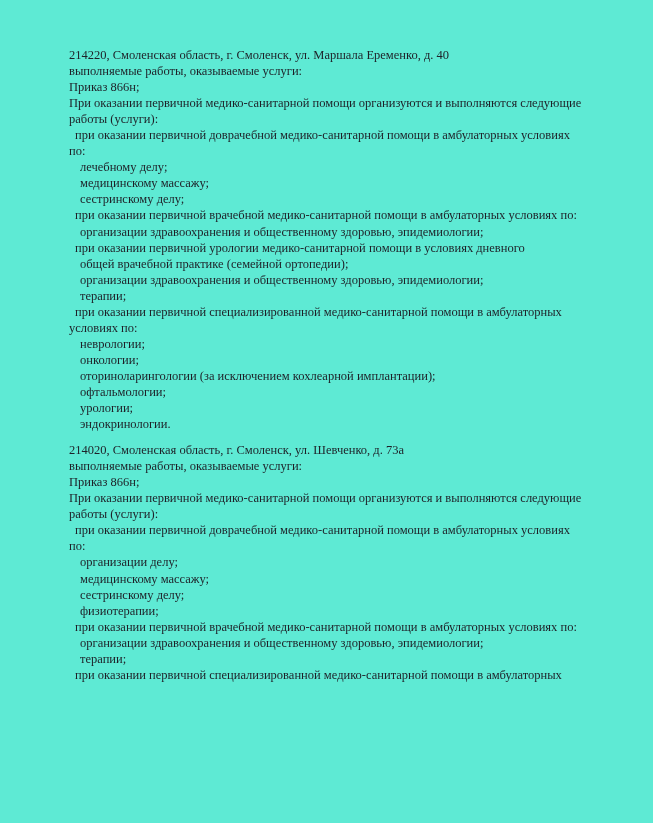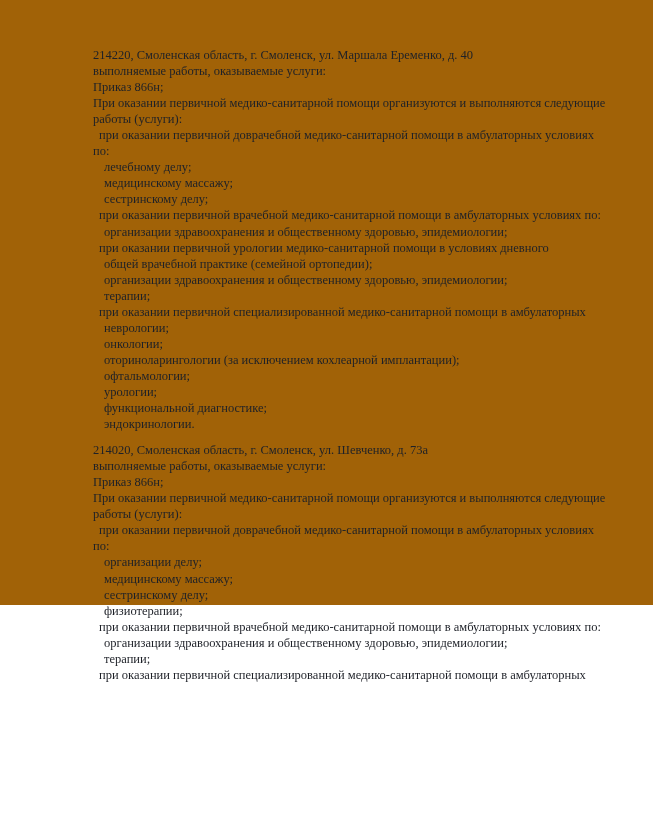--- a/index.html
+++ b/index.html
@@ -9,23 +9,23 @@
   }
   body {
     width: 653px;
     height: 823px;
     overflow: hidden;
     font-family: "Liberation Serif", "DejaVu Serif", serif;
   }
   .page {
     box-sizing: border-box;
     width: 653px;
-    height: 605px;
-    padding: 47px 40px 0 93px;
-    background: #a16207;
+    height: 823px;
+    padding: 47px 40px 0 69px;
+    background: #5eead4;
   }
   .doc-body {
     font-size: 12.5px;
     line-height: 16.05px;
     color: #1e2128;
   }
   .block { margin: 0; }
   .block + .block { margin-top: 10px; }
   .line {
     white-space: pre;
@@ -51,26 +51,26 @@
         <div class="line i2">лечебному делу;</div>
         <div class="line i2">медицинскому массажу;</div>
         <div class="line i2">сестринскому делу;</div>
         <div class="line i1">при оказании первичной врачебной медико-санитарной помощи в амбулаторных условиях по:</div>
         <div class="line i2">организации здравоохранения и общественному здоровью, эпидемиологии;</div>
         <div class="line i1">при оказании первичной урологии медико-санитарной помощи в условиях дневного</div>
         <div class="line i2">общей врачебной практике (семейной ортопедии);</div>
         <div class="line i2">организации здравоохранения и общественному здоровью, эпидемиологии;</div>
         <div class="line i2">терапии;</div>
         <div class="line i1">при оказании первичной специализированной медико-санитарной помощи в амбулаторных</div>
+        <div class="line i0">условиях по:</div>
         <div class="line i2">неврологии;</div>
         <div class="line i2">онкологии;</div>
         <div class="line i2">оториноларингологии (за исключением кохлеарной имплантации);</div>
         <div class="line i2">офтальмологии;</div>
         <div class="line i2">урологии;</div>
-        <div class="line i2">функциональной диагностике;</div>
         <div class="line i2">эндокринологии.</div>
       </div>
       <div class="block">
         <div class="line i0">214020, Смоленская область, г. Смоленск, ул. Шевченко, д. 73а</div>
         <div class="line i0">выполняемые работы, оказываемые услуги:</div>
         <div class="line i0">Приказ 866н;</div>
         <div class="line i0">При оказании первичной медико-санитарной помощи организуются и выполняются следующие</div>
         <div class="line i0">работы (услуги):</div>
         <div class="line i1">при оказании первичной доврачебной медико-санитарной помощи в амбулаторных условиях</div>
         <div class="line i0">по:</div>

